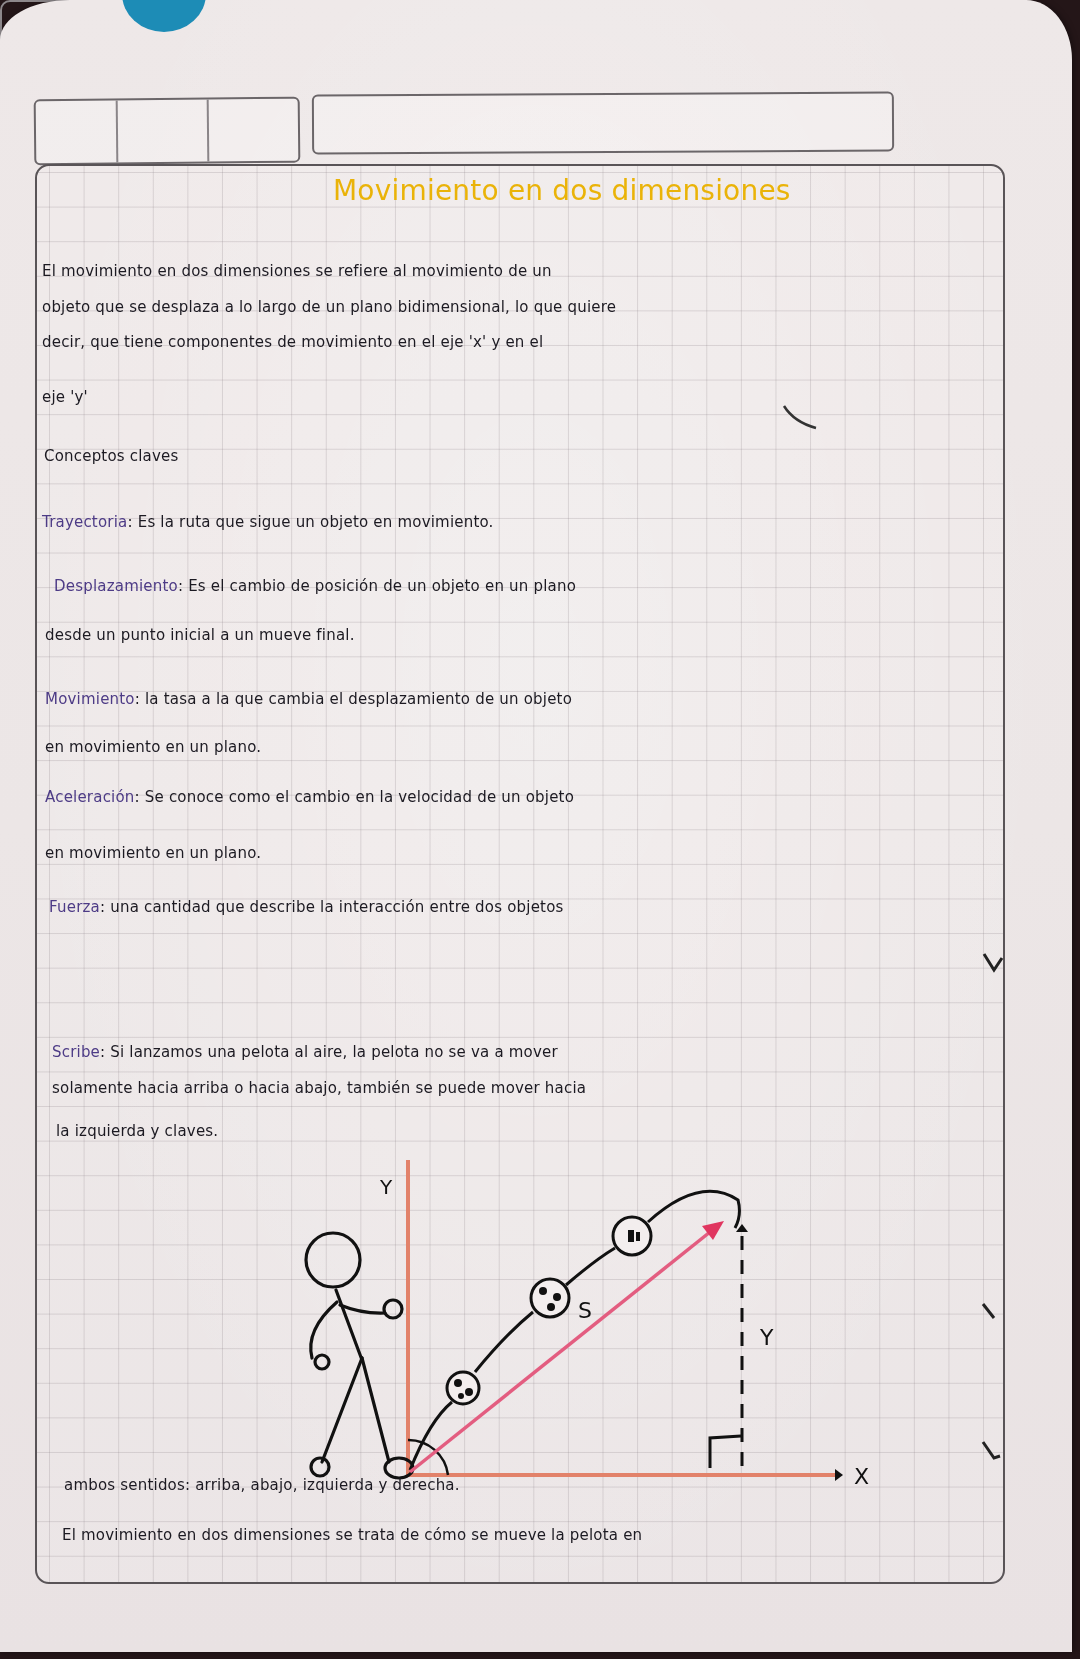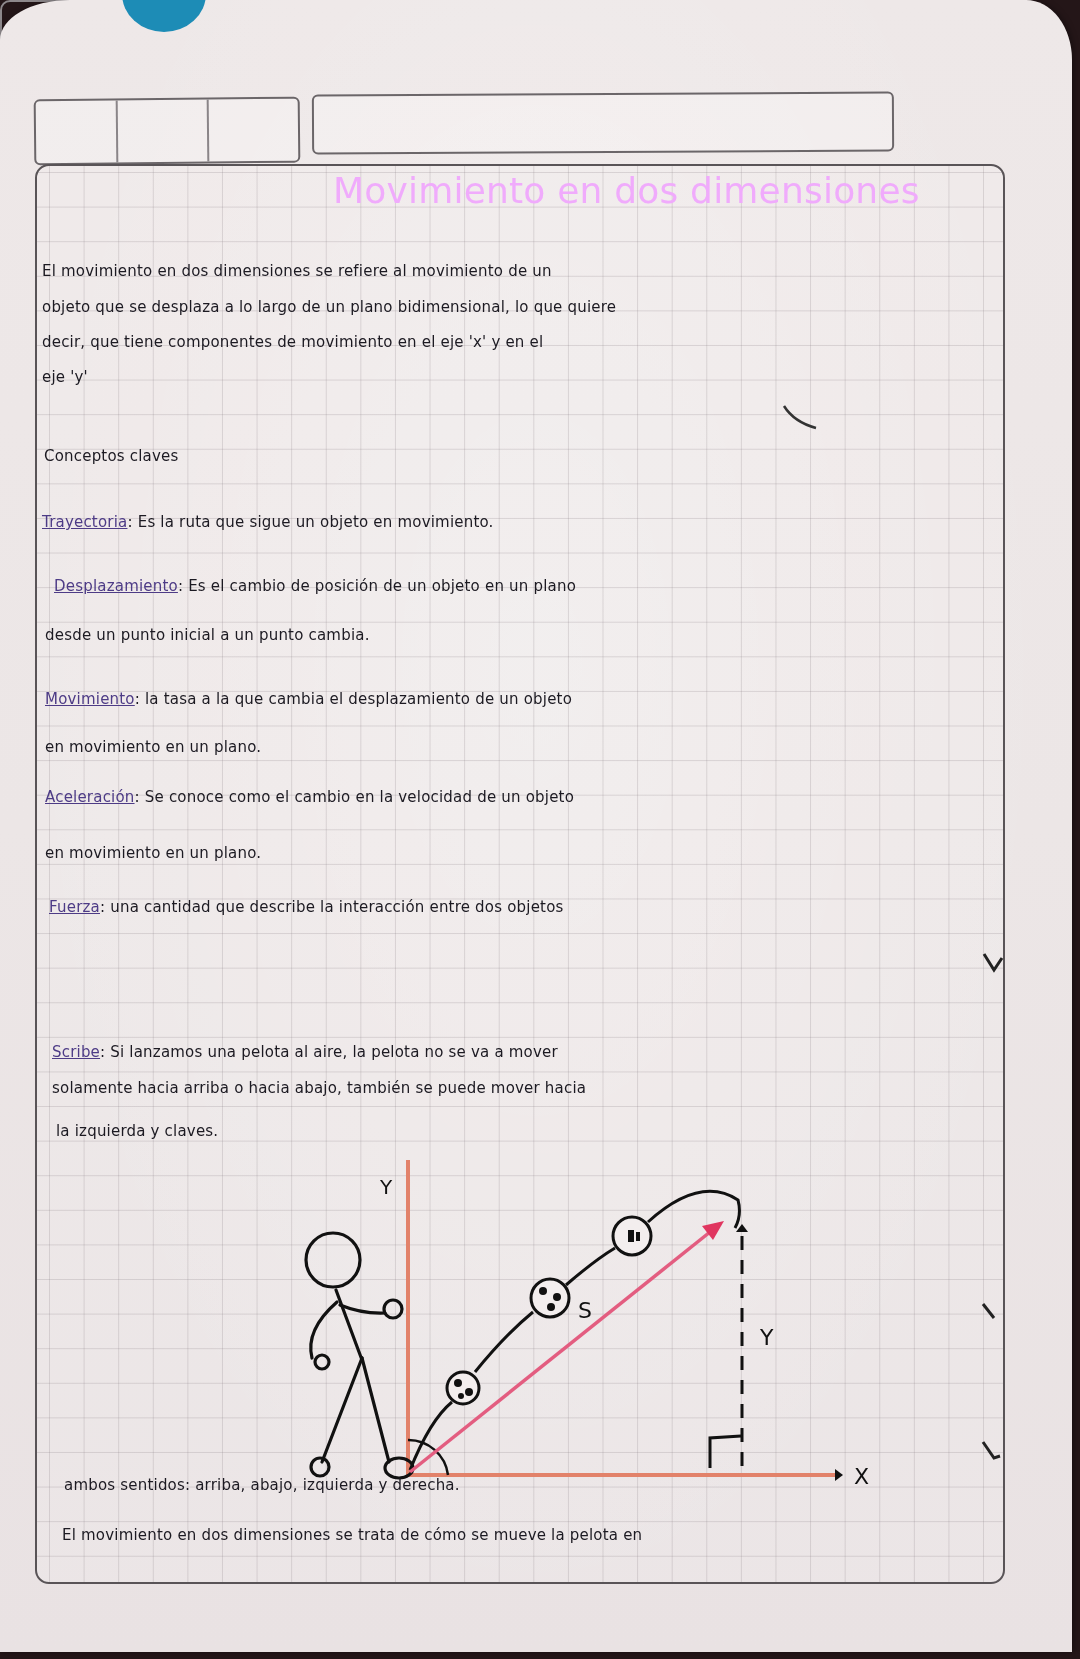--- a/index.html
+++ b/index.html
@@ -11,22 +11,22 @@
   #date-box{left:34px;top:98px;width:262px;height:62px;transform:rotate(-0.6deg);}
   .date-cell{position:absolute;top:0;bottom:0;border-left:2px solid #8a8588;}
   #title-box{left:312px;top:93px;width:578px;height:56px;transform:rotate(-0.3deg);}
   #brand-box{left:904px;top:86px;width:96px;height:62px;border:2px solid #8d888b;border-radius:10px;display:flex;align-items:center;justify-content:center;}
   #brand-box span{font-family:"DejaVu Sans",sans-serif;font-size:24px;color:#9a9598;letter-spacing:-1px;}
   #frame{position:absolute;left:35px;top:164px;width:966px;height:1416px;border:2px solid #595457;border-radius:14px;
     background-color:rgba(255,255,255,.12);
     background-image:linear-gradient(to right,rgba(150,140,145,.28) 1px,transparent 1px),linear-gradient(to bottom,rgba(150,140,145,.28) 1px,transparent 1px);
     background-size:34.6px 34.6px;background-position:12px 6px;}
   .t{position:absolute;font-family:"DejaVu Sans",sans-serif;font-size:15px;line-height:30px;color:#1c1a22;white-space:nowrap;letter-spacing:0.2px;}
-  .term{color:#4d3b86;text-decoration:underline;}
-  #page-title{font-size:36px;color:#f0abfc;left:333px;top:176px;}
+  .term{color:#4d3b86;}
+  #page-title{font-size:28px;color:#eab308;left:333px;top:176px;}
   .mark{position:absolute;}
   #diagram{position:absolute;left:280px;top:1150px;width:620px;height:350px;}
 </style>
 </head>
 <body>
 
 <div id="paper"></div>
 <div id="paper-shade"></div>
 <div id="clip"></div>
 
@@ -39,28 +39,28 @@
     <span>Scribe</span>
   </div>
 
 <div id="frame"></div>
 
 <div id="page-title" class="t">Movimiento en dos dimensiones</div>
 
 <div class="t" style="left:42px;top:256px">El movimiento en dos dimensiones se refiere al movimiento de un</div>
 <div class="t" style="left:42px;top:292px">objeto que se desplaza a lo largo de un plano bidimensional, lo que quiere</div>
 <div class="t" style="left:42px;top:327px">decir, que tiene componentes de movimiento en el eje 'x' y en el</div>
-<div class="t" style="left:42px;top:362px">eje 'y'</div>
+<div class="t" style="left:42px;top:382px">eje 'y'</div>
 
 <div class="t" style="left:44px;top:441px">Conceptos claves</div>
 
 <div class="t" style="left:42px;top:507px"><span class="term">Trayectoria</span><span>: </span><span>Es la ruta que sigue un objeto en movimiento.</span></div>
 
 <div class="t" style="left:54px;top:571px"><span class="term">Desplazamiento</span><span>: </span><span>Es el cambio de posición de un objeto en un plano</span></div>
-<div class="t" style="left:45px;top:620px">desde un punto inicial a un punto cambia.</div>
+<div class="t" style="left:45px;top:620px">desde un punto inicial a un mueve final.</div>
 
 <div class="t" style="left:45px;top:684px"><span class="term">Movimiento</span><span>: </span><span>la tasa a la que cambia el desplazamiento de un objeto</span></div>
 <div class="t" style="left:45px;top:732px">en movimiento en un plano.</div>
 
 <div class="t" style="left:45px;top:782px"><span class="term">Aceleración</span><span>: </span><span>Se conoce como el cambio en la velocidad de un objeto</span></div>
 <div class="t" style="left:45px;top:838px">en movimiento en un plano.</div>
 
 <div class="t" style="left:49px;top:892px"><span class="term">Fuerza</span><span>: </span><span>una cantidad que describe la interacción entre dos objetos</span></div>
 
 <div class="t" style="left:52px;top:1037px"><span class="term">Scribe</span><span>: </span><span>Si lanzamos una pelota al aire, la pelota no se va a mover</span></div>

